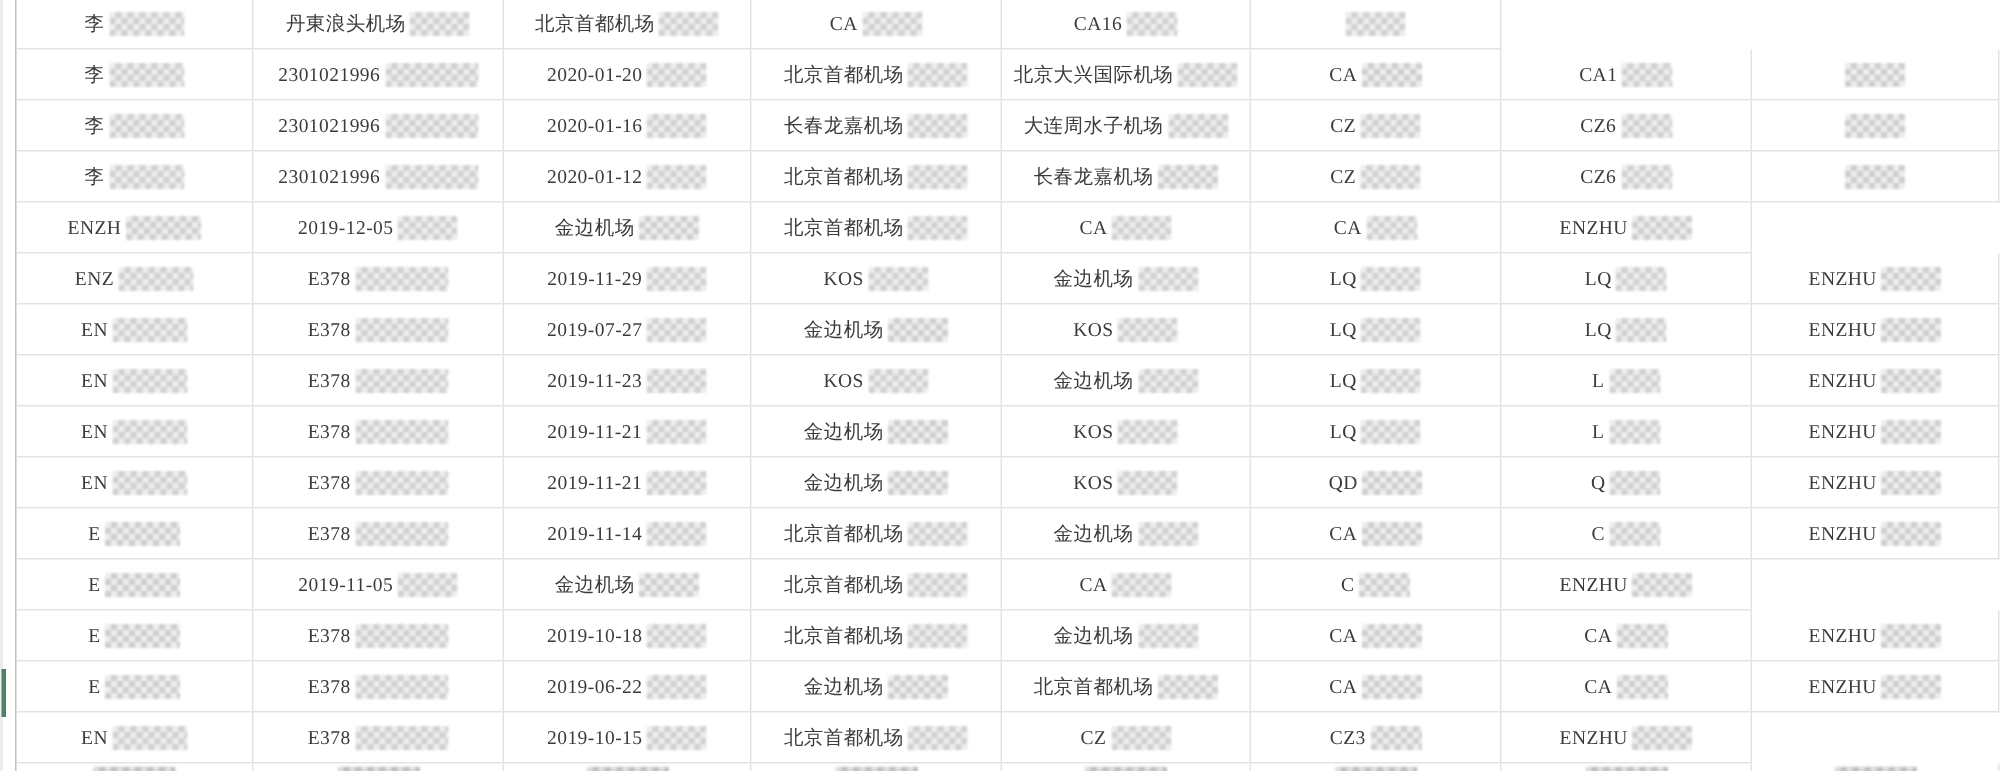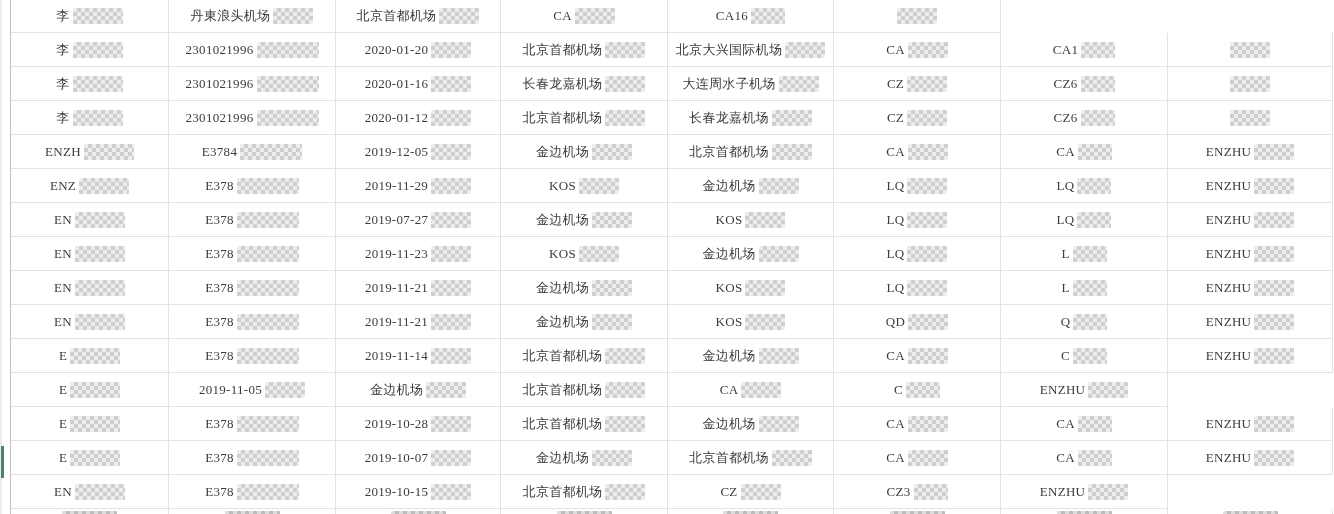--- a/index.html
+++ b/index.html
@@ -187,24 +187,20 @@
       <div class="cell col-passenger_tag">
     <span class="txt"></span>
     <span class="mosaic" hidden=""></span>
   </div>
     </div>
     <div class="row">
       <div class="cell col-name">
     <span class="txt">ENZH</span>
     <span class="mosaic"></span>
   </div>
-      <div class="cell col-id_number">
-    <span class="txt">E3784</span>
-    <span class="mosaic"></span>
-  </div>
       <div class="cell col-date">
     <span class="txt">2019-12-05</span>
     <span class="mosaic" hidden=""></span>
   </div>
       <div class="cell col-departure_airport">
     <span class="txt">金边机场</span>
     <span class="mosaic" hidden=""></span>
   </div>
       <div class="cell col-arrival_airport">
     <span class="txt">北京首都机场</span>
@@ -460,21 +456,21 @@
     <div class="row">
       <div class="cell col-name">
     <span class="txt">E</span>
     <span class="mosaic"></span>
   </div>
       <div class="cell col-id_number">
     <span class="txt">E378</span>
     <span class="mosaic"></span>
   </div>
       <div class="cell col-date">
-    <span class="txt">2019-10-28</span>
+    <span class="txt">2019-10-18</span>
     <span class="mosaic" hidden=""></span>
   </div>
       <div class="cell col-departure_airport">
     <span class="txt">北京首都机场</span>
     <span class="mosaic" hidden=""></span>
   </div>
       <div class="cell col-arrival_airport">
     <span class="txt">金边机场</span>
     <span class="mosaic" hidden=""></span>
   </div>
@@ -494,21 +490,21 @@
     <div class="row selected">
       <div class="cell col-name">
     <span class="txt">E</span>
     <span class="mosaic"></span>
   </div>
       <div class="cell col-id_number">
     <span class="txt">E378</span>
     <span class="mosaic"></span>
   </div>
       <div class="cell col-date">
-    <span class="txt">2019-10-07</span>
+    <span class="txt">2019-06-22</span>
     <span class="mosaic" hidden=""></span>
   </div>
       <div class="cell col-departure_airport">
     <span class="txt">金边机场</span>
     <span class="mosaic" hidden=""></span>
   </div>
       <div class="cell col-arrival_airport">
     <span class="txt">北京首都机场</span>
     <span class="mosaic" hidden=""></span>
   </div>

